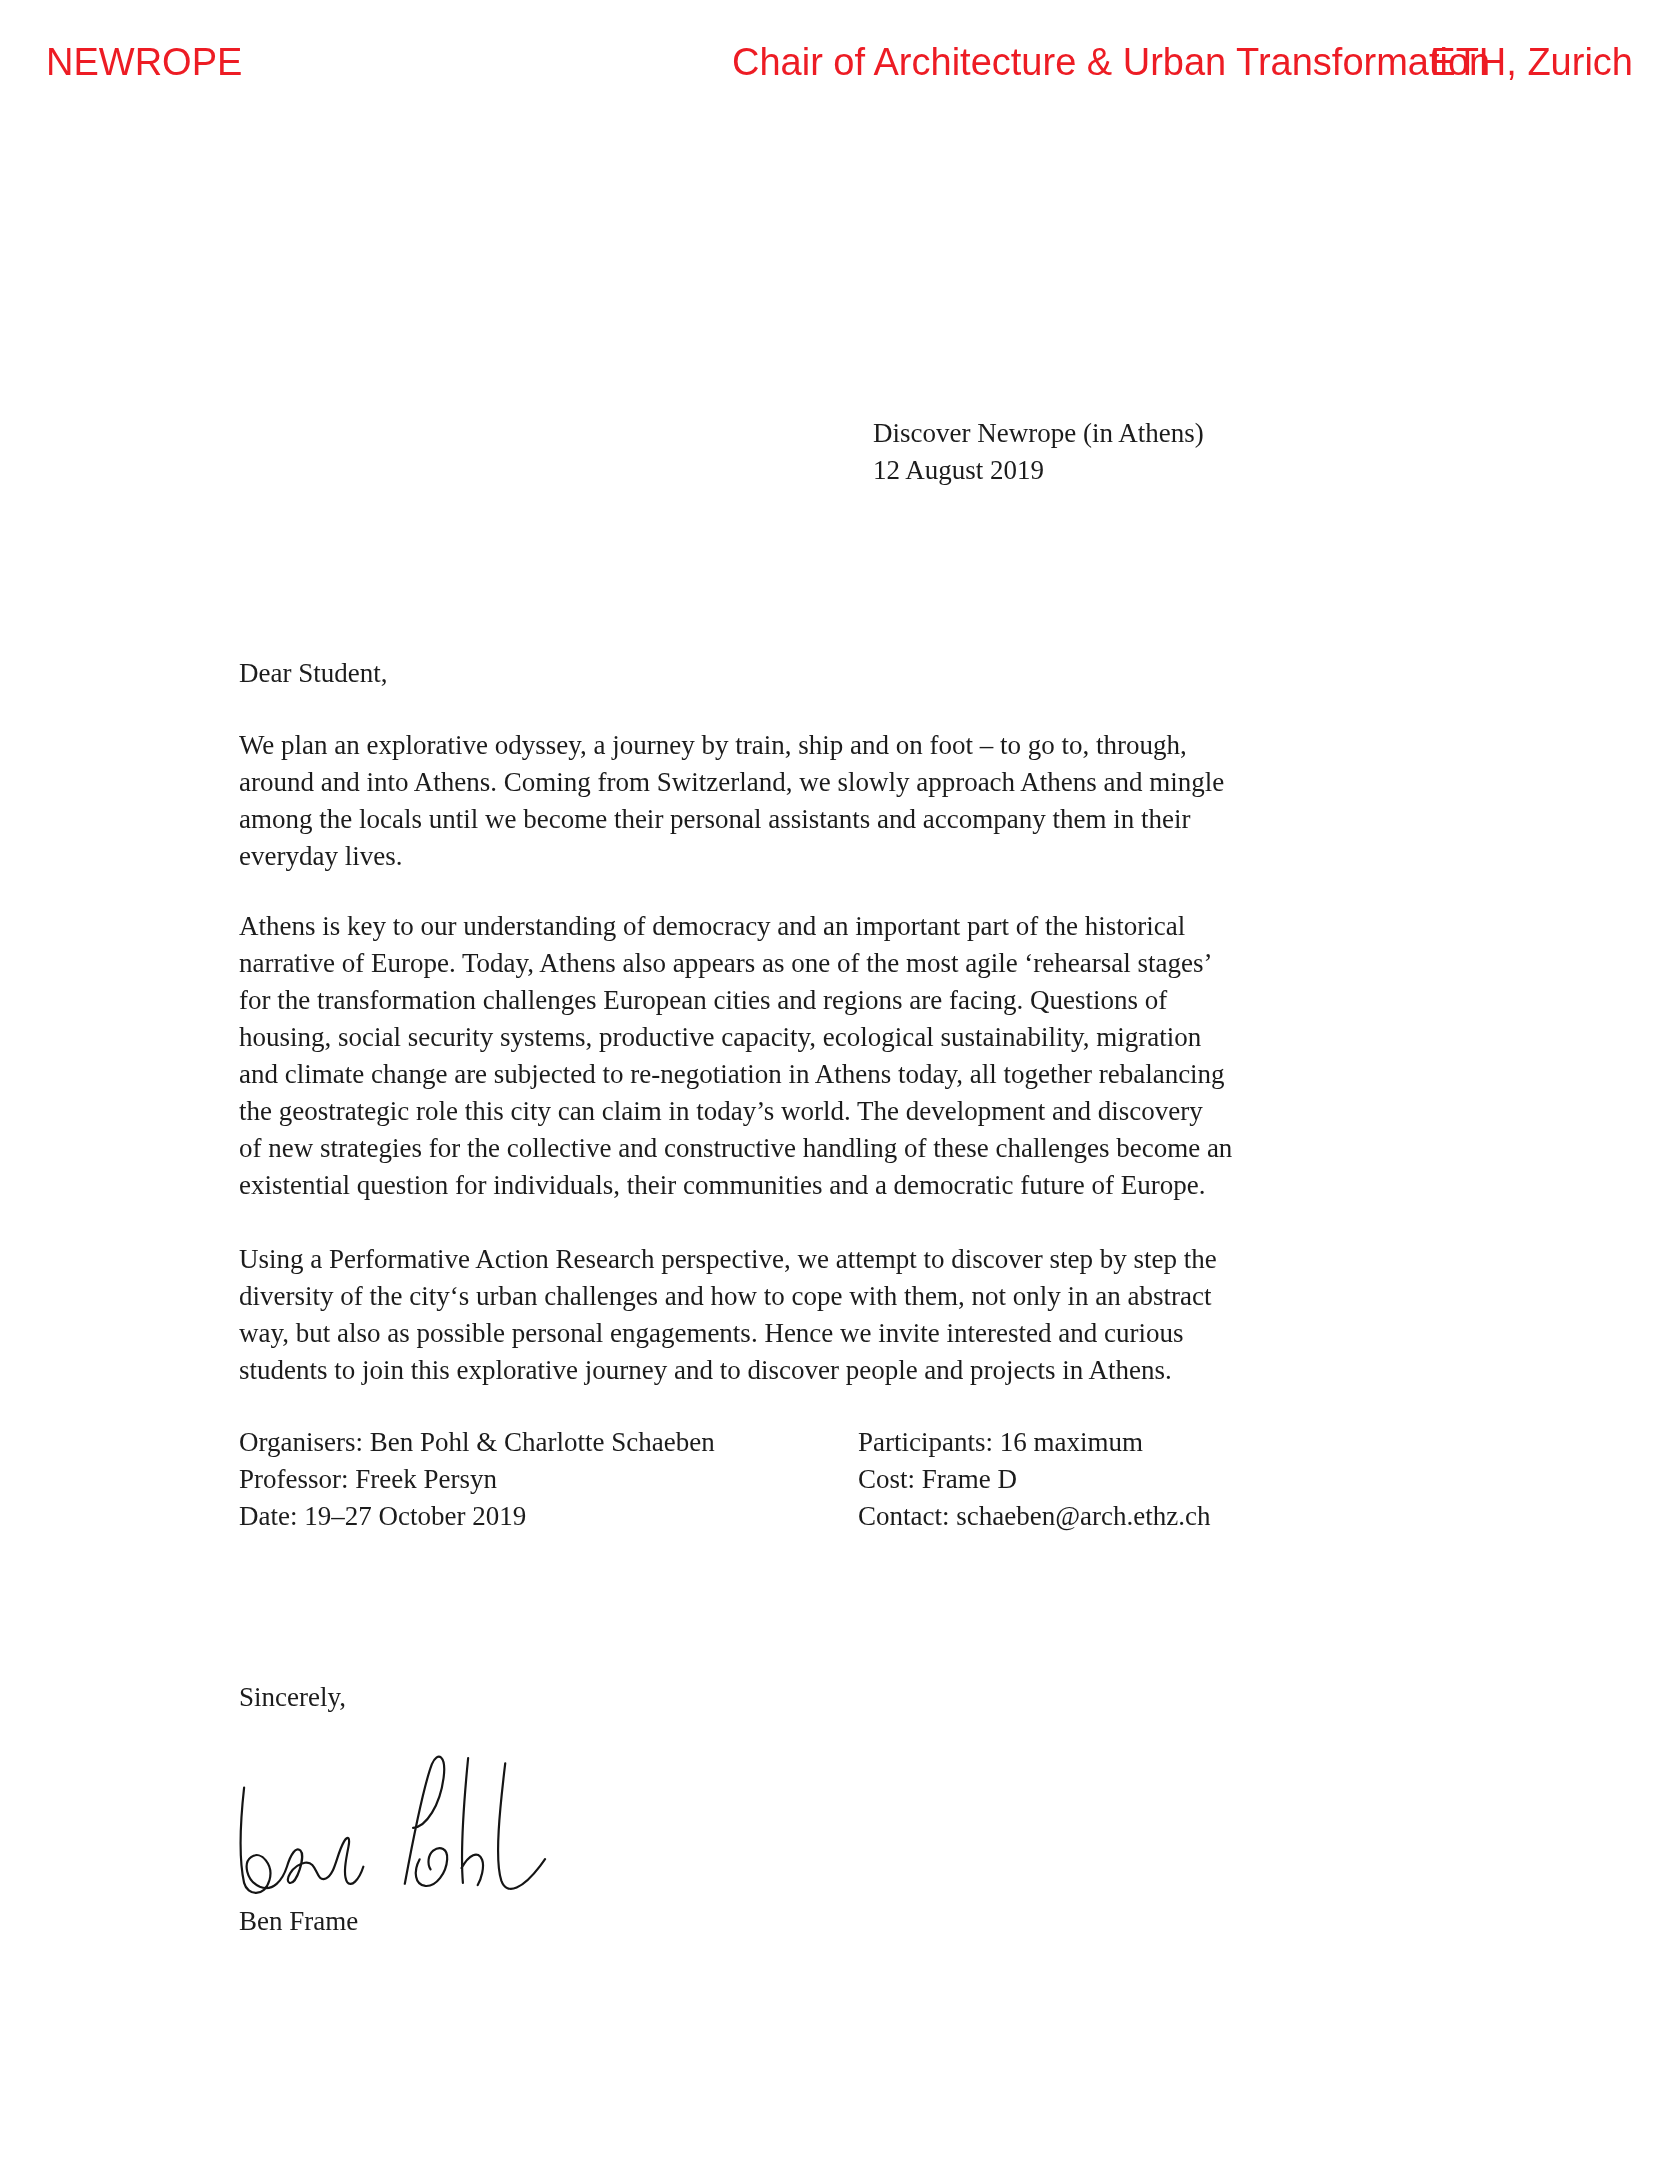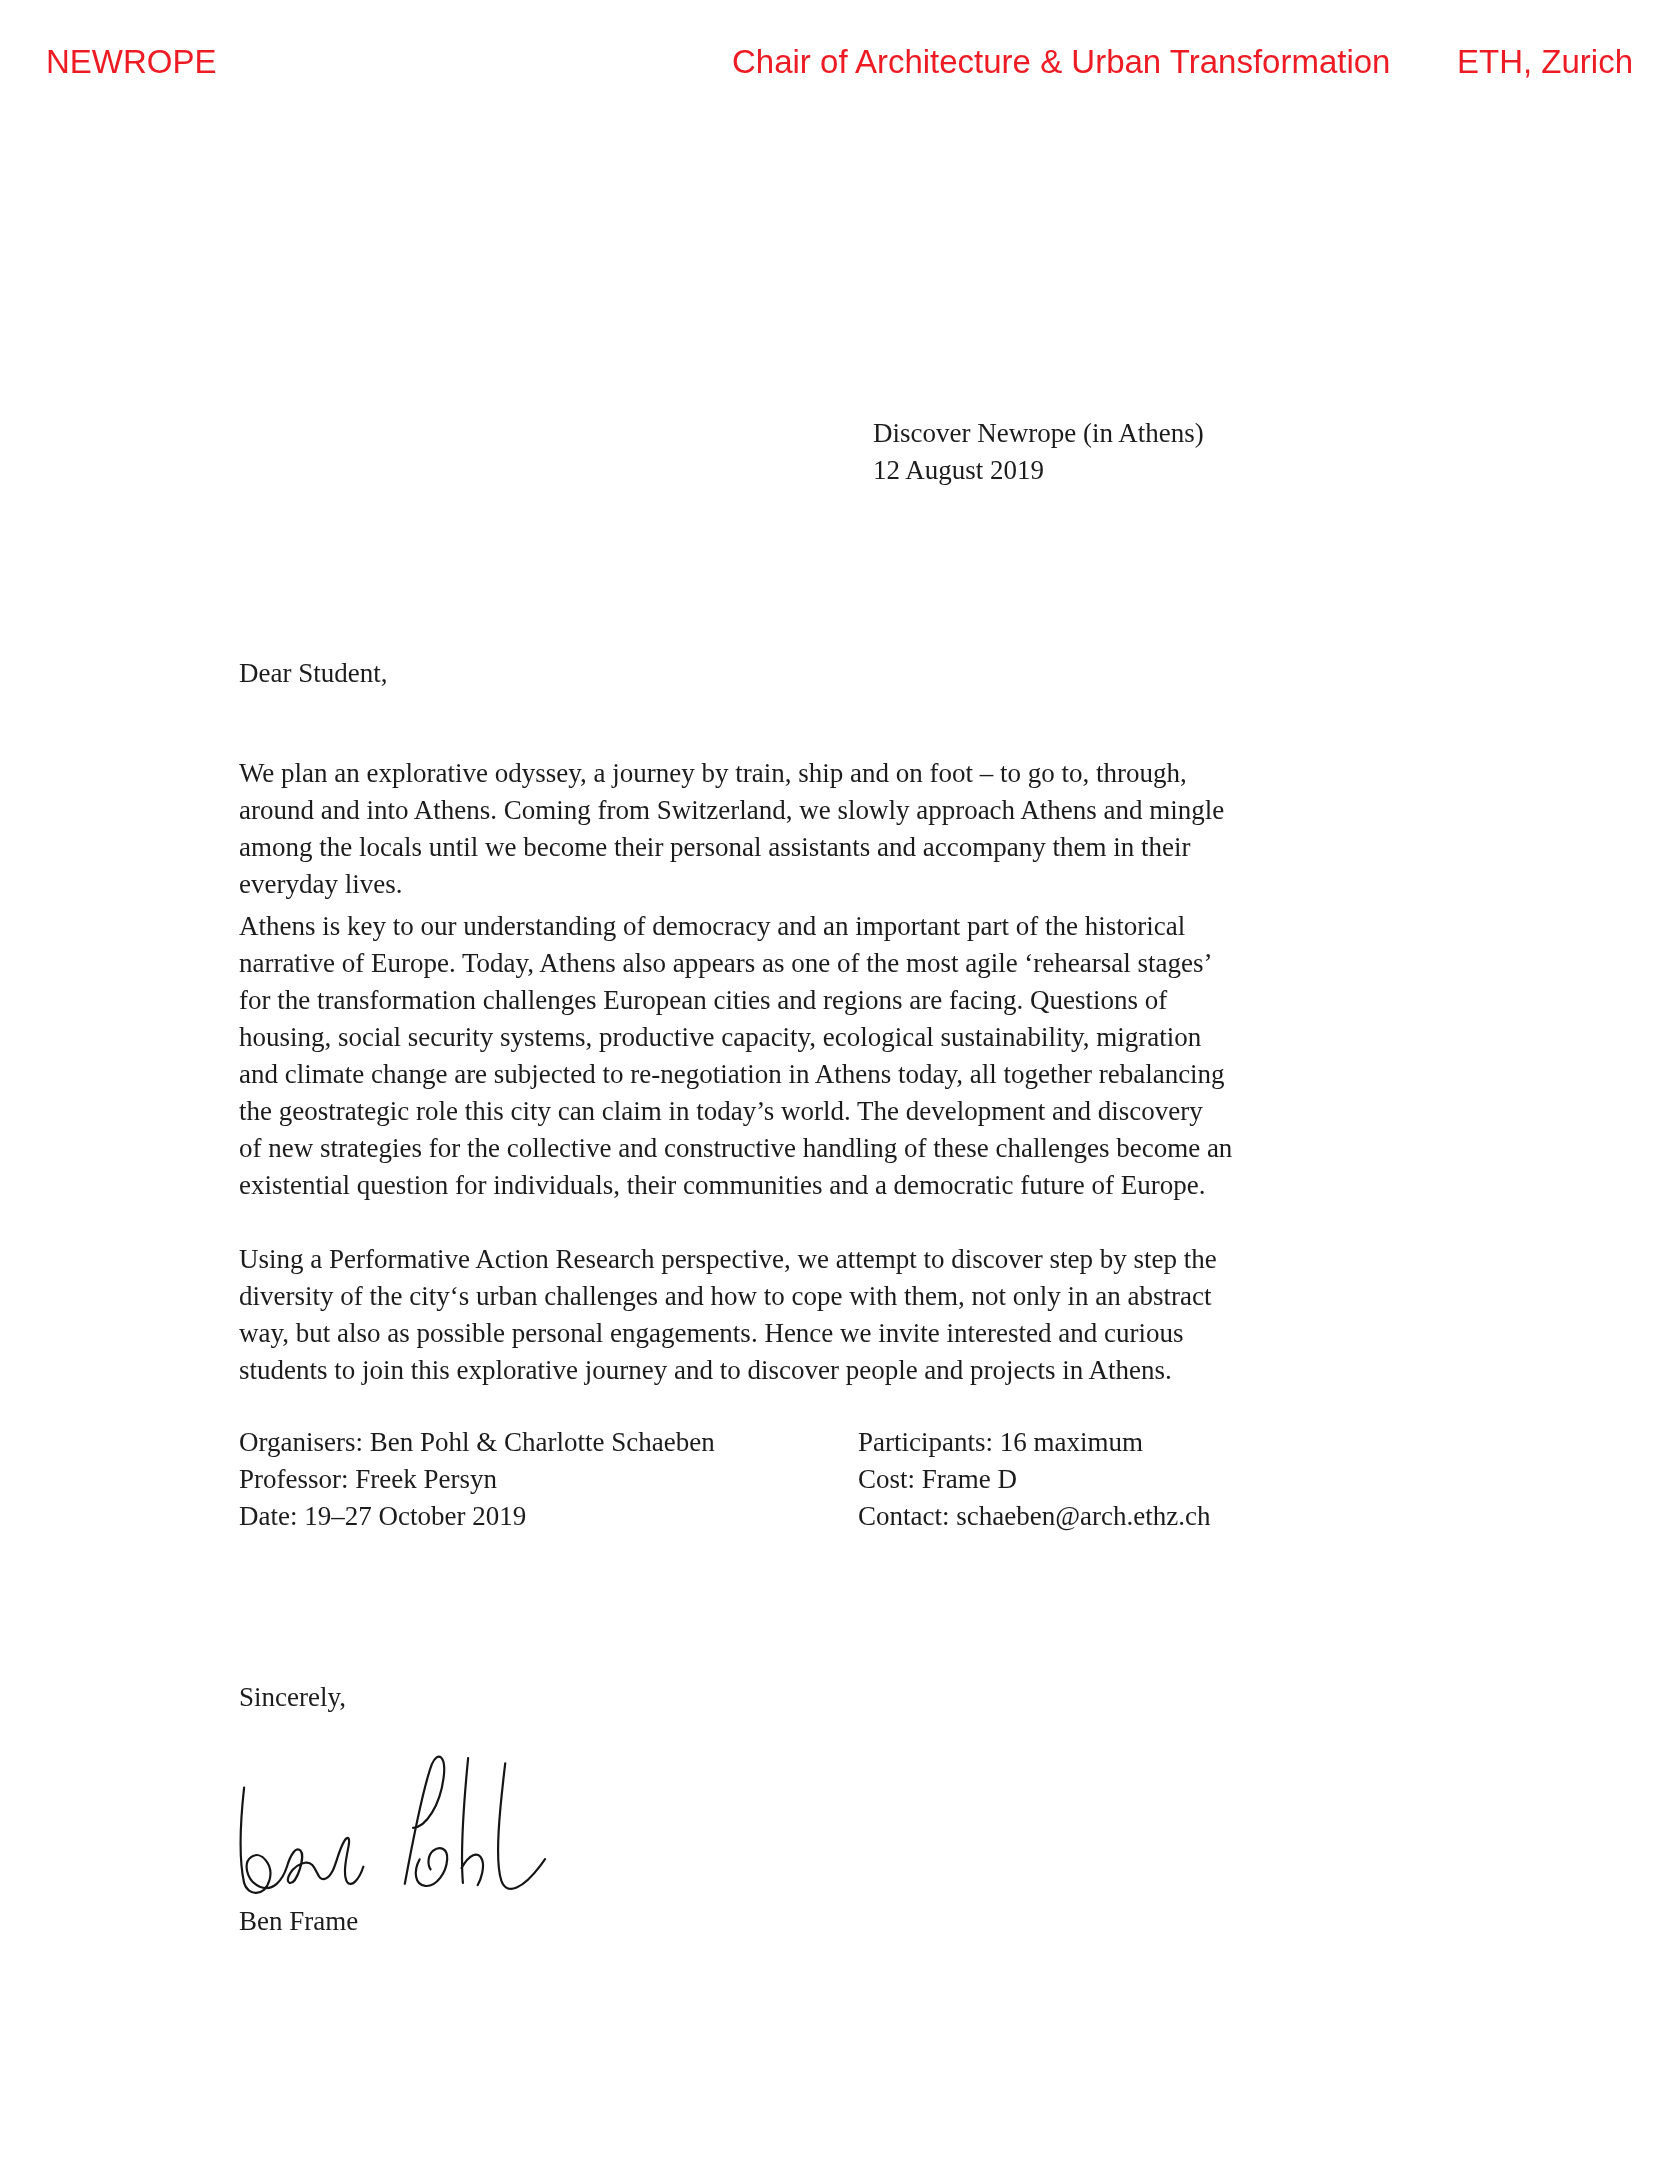--- a/index.html
+++ b/index.html
@@ -8,21 +8,21 @@
     width:1677px;height:2371px;
     background:#ffffff;
     overflow:hidden;
     font-family:"Liberation Serif", serif;
     color:#1c1c1c;
   }
   
   .bar{
     position:absolute;left:0;right:0;
     font-family:"Liberation Sans", sans-serif;
-    font-size:33px;line-height:38px;
+    font-size:38px;line-height:38px;
     color:#ED1C24;
     white-space:nowrap;
   }
   .bar span{position:absolute;top:0;}
   .hdr-item-0{left:46px;}
   .hdr-item-1{left:270px;}
   .hdr-item-2{left:732px;}
   .hdr-item-3{right:44px;}
   
   .tblock{
@@ -42,21 +42,21 @@
     <span class="hdr-item-0">NEWROPE</span>
     <span class="hdr-item-2">Chair of Architecture &amp; Urban Transformation</span>
     <span class="hdr-item-3">ETH, Zurich</span>
   </div>
 
   <div class="tblock" style="left:873px;top:415px;">Discover Newrope (in Athens)
 12 August 2019</div>
 
   <div class="tblock left-col" style="top:655px;">Dear Student,</div>
 
-  <div class="tblock left-col" style="top:727px;margin-top:28px;">We plan an explorative odyssey, a journey by train, ship and on foot – to go to, through,
+  <div class="tblock left-col" style="top:727px;">We plan an explorative odyssey, a journey by train, ship and on foot – to go to, through,
 around and into Athens. Coming from Switzerland, we slowly approach Athens and mingle
 among the locals until we become their personal assistants and accompany them in their
 everyday lives.</div>
   <div class="tblock left-col" style="top:908px;">Athens is key to our understanding of democracy and an important part of the historical
 narrative of Europe. Today, Athens also appears as one of the most agile ‘rehearsal stages’
 for the transformation challenges European cities and regions are facing. Questions of
 housing, social security systems, productive capacity, ecological sustainability, migration
 and climate change are subjected to re-negotiation in Athens today, all together rebalancing
 the geostrategic role this city can claim in today’s world. The development and discovery
 of new strategies for the collective and constructive handling of these challenges become an

